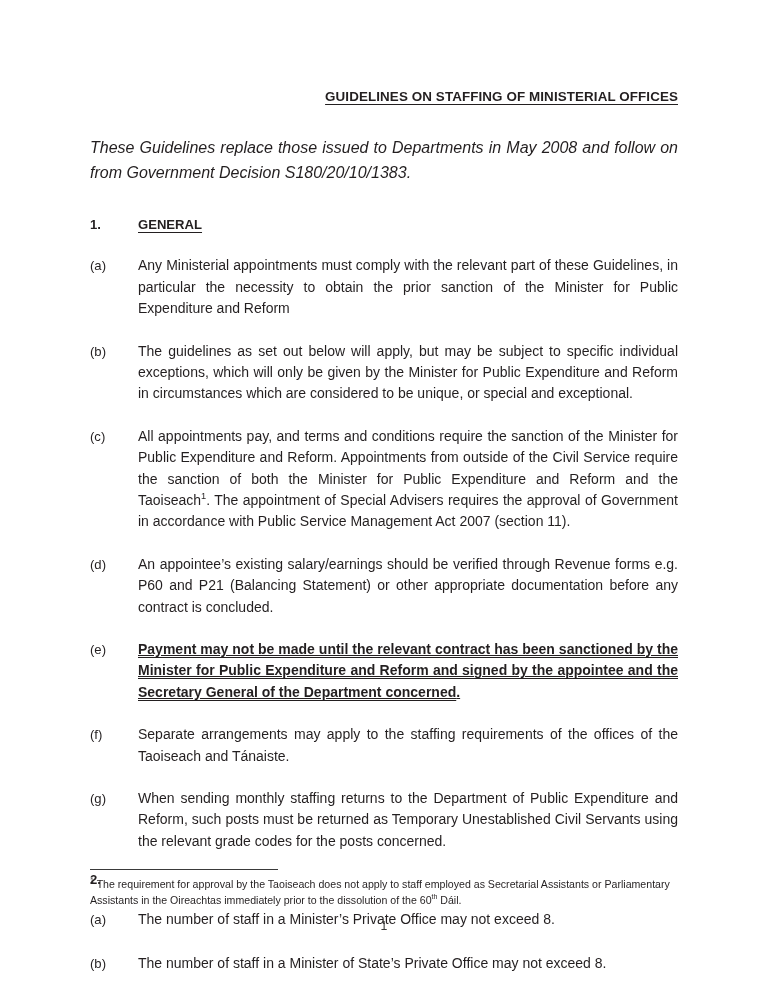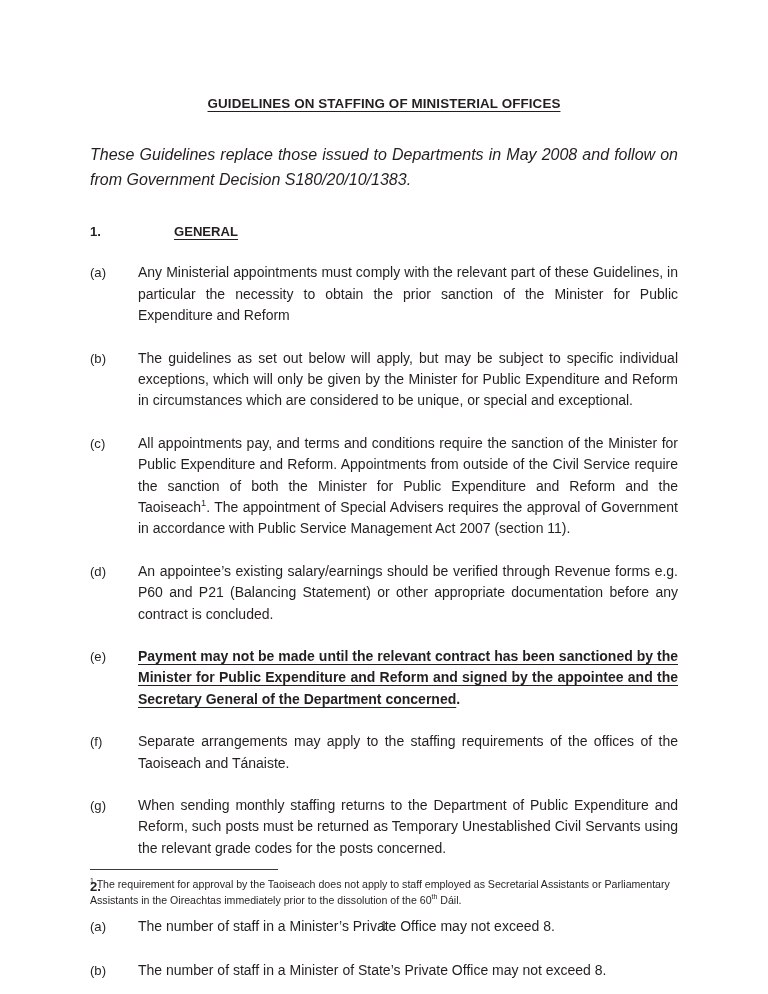--- a/index.html
+++ b/index.html
@@ -28,25 +28,25 @@
 
   .content {
     position: absolute;
     left: 90px;
     top: 84px;
     width: 588px;
   }
 
   
   .doc-title {
-    text-align: center;
+    text-align: right;
     font-size: 13.4px;
     font-weight: bold;
     letter-spacing: 0.1px;
-    margin: 11px 0 31px 0;
+    margin: 4px 0 31px 0;
     line-height: 1.3;
   }
   .doc-title span {
     text-decoration: underline;
     text-underline-offset: 2.5px;
   }
 
   
   .intro {
     font-style: italic;
@@ -66,21 +66,20 @@
     width: 48px;
     flex: 0 0 48px;
     font-size: 13.1px;
     font-weight: bold;
   }
   .section-title {
     font-size: 13.1px;
     font-weight: bold;
     text-decoration: underline;
     text-underline-offset: 2.5px;
-    margin-left: 36px;
   }
 
   
   .item {
     display: flex;
     align-items: baseline;
     margin: 0 0 21px 0;
   }
   .item-label {
     width: 48px;
@@ -92,20 +91,21 @@
     flex: 1 1 auto;
     font-size: 14px;
     line-height: 1.53;
     text-align: justify;
   }
   .item.tight {
     margin-bottom: 20px;
   }
   .item-body.bold-underline {
     font-weight: bold;
+    text-decoration: underline;
   }
   .item-body.bold-underline .u {
     text-decoration: underline;
     text-underline-offset: 2.5px;
   }
   .item-body.bold-underline .tail {
     font-weight: bold;
     text-decoration: none;
   }
 

